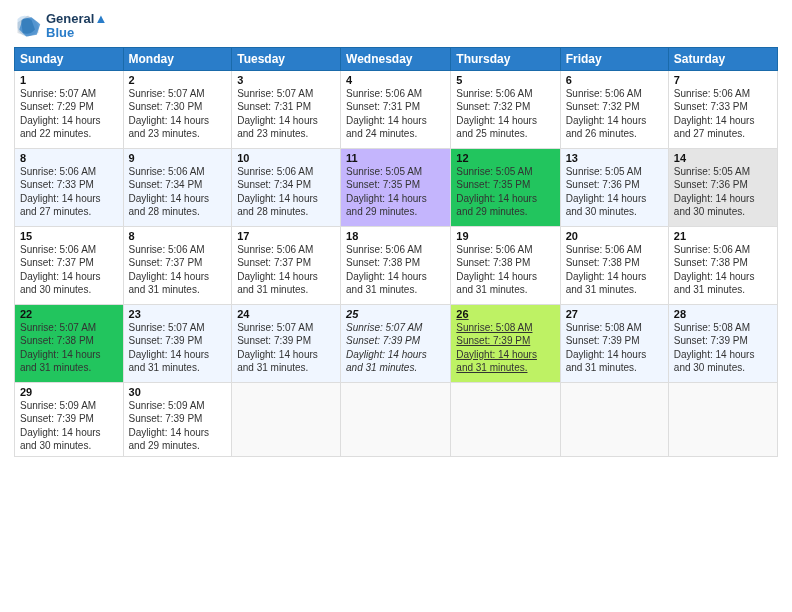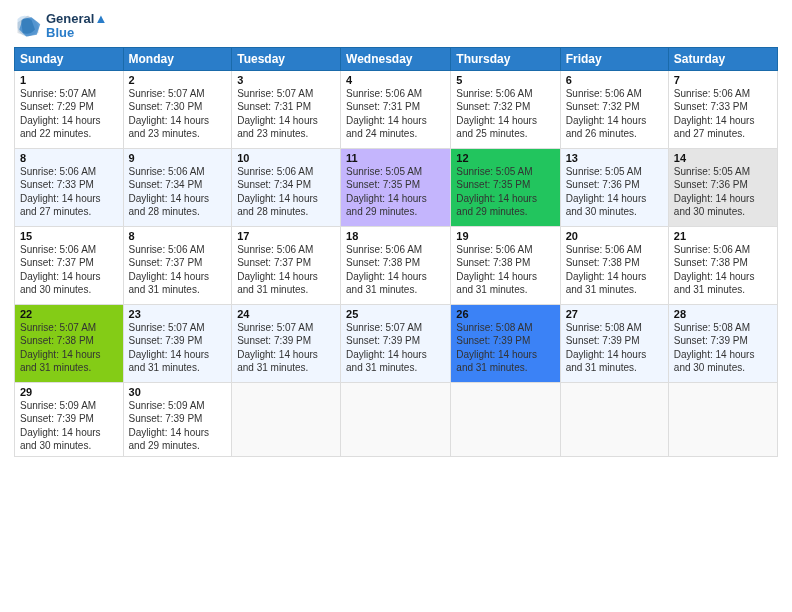--- a/index.html
+++ b/index.html
@@ -221,37 +221,37 @@
           <td>
             <span class="day-num">20</span>
             <div class="day-info">Sunrise: 5:06 AM<br>Sunset: 7:38 PM<br>Daylight: 14 hours and 31 minutes.</div>
           </td>
           <td>
             <span class="day-num">21</span>
             <div class="day-info">Sunrise: 5:06 AM<br>Sunset: 7:38 PM<br>Daylight: 14 hours and 31 minutes.</div>
           </td>
         </tr>
         <tr>
-          <td style="background: #84cc16;">
+          <td style="background: #22c55e;">
             <span class="day-num">22</span>
             <div class="day-info">Sunrise: 5:07 AM<br>Sunset: 7:38 PM<br>Daylight: 14 hours and 31 minutes.</div>
           </td>
           <td style="background: rgb(240, 246, 255);">
             <span class="day-num">23</span>
             <div class="day-info">Sunrise: 5:07 AM<br>Sunset: 7:39 PM<br>Daylight: 14 hours and 31 minutes.</div>
           </td>
           <td style="background: rgb(240, 246, 255); margin-top: 35px;">
             <span class="day-num">24</span>
             <div class="day-info">Sunrise: 5:07 AM<br>Sunset: 7:39 PM<br>Daylight: 14 hours and 31 minutes.</div>
           </td>
-          <td style="background: rgb(240, 246, 255);">
+          <td style="background: rgb(240, 246, 255); font-style: italic;">
             <span class="day-num">25</span>
             <div class="day-info">Sunrise: 5:07 AM<br>Sunset: 7:39 PM<br>Daylight: 14 hours and 31 minutes.</div>
           </td>
-          <td style="background: #3b82f6;">
+          <td style="background: #bef264; text-decoration: underline;">
             <span class="day-num">26</span>
             <div class="day-info">Sunrise: 5:08 AM<br>Sunset: 7:39 PM<br>Daylight: 14 hours and 31 minutes.</div>
           </td>
           <td style="background: rgb(240, 246, 255);">
             <span class="day-num">27</span>
             <div class="day-info">Sunrise: 5:08 AM<br>Sunset: 7:39 PM<br>Daylight: 14 hours and 31 minutes.</div>
           </td>
           <td style="background: rgb(240, 246, 255);">
             <span class="day-num">28</span>
             <div class="day-info">Sunrise: 5:08 AM<br>Sunset: 7:39 PM<br>Daylight: 14 hours and 30 minutes.</div>

